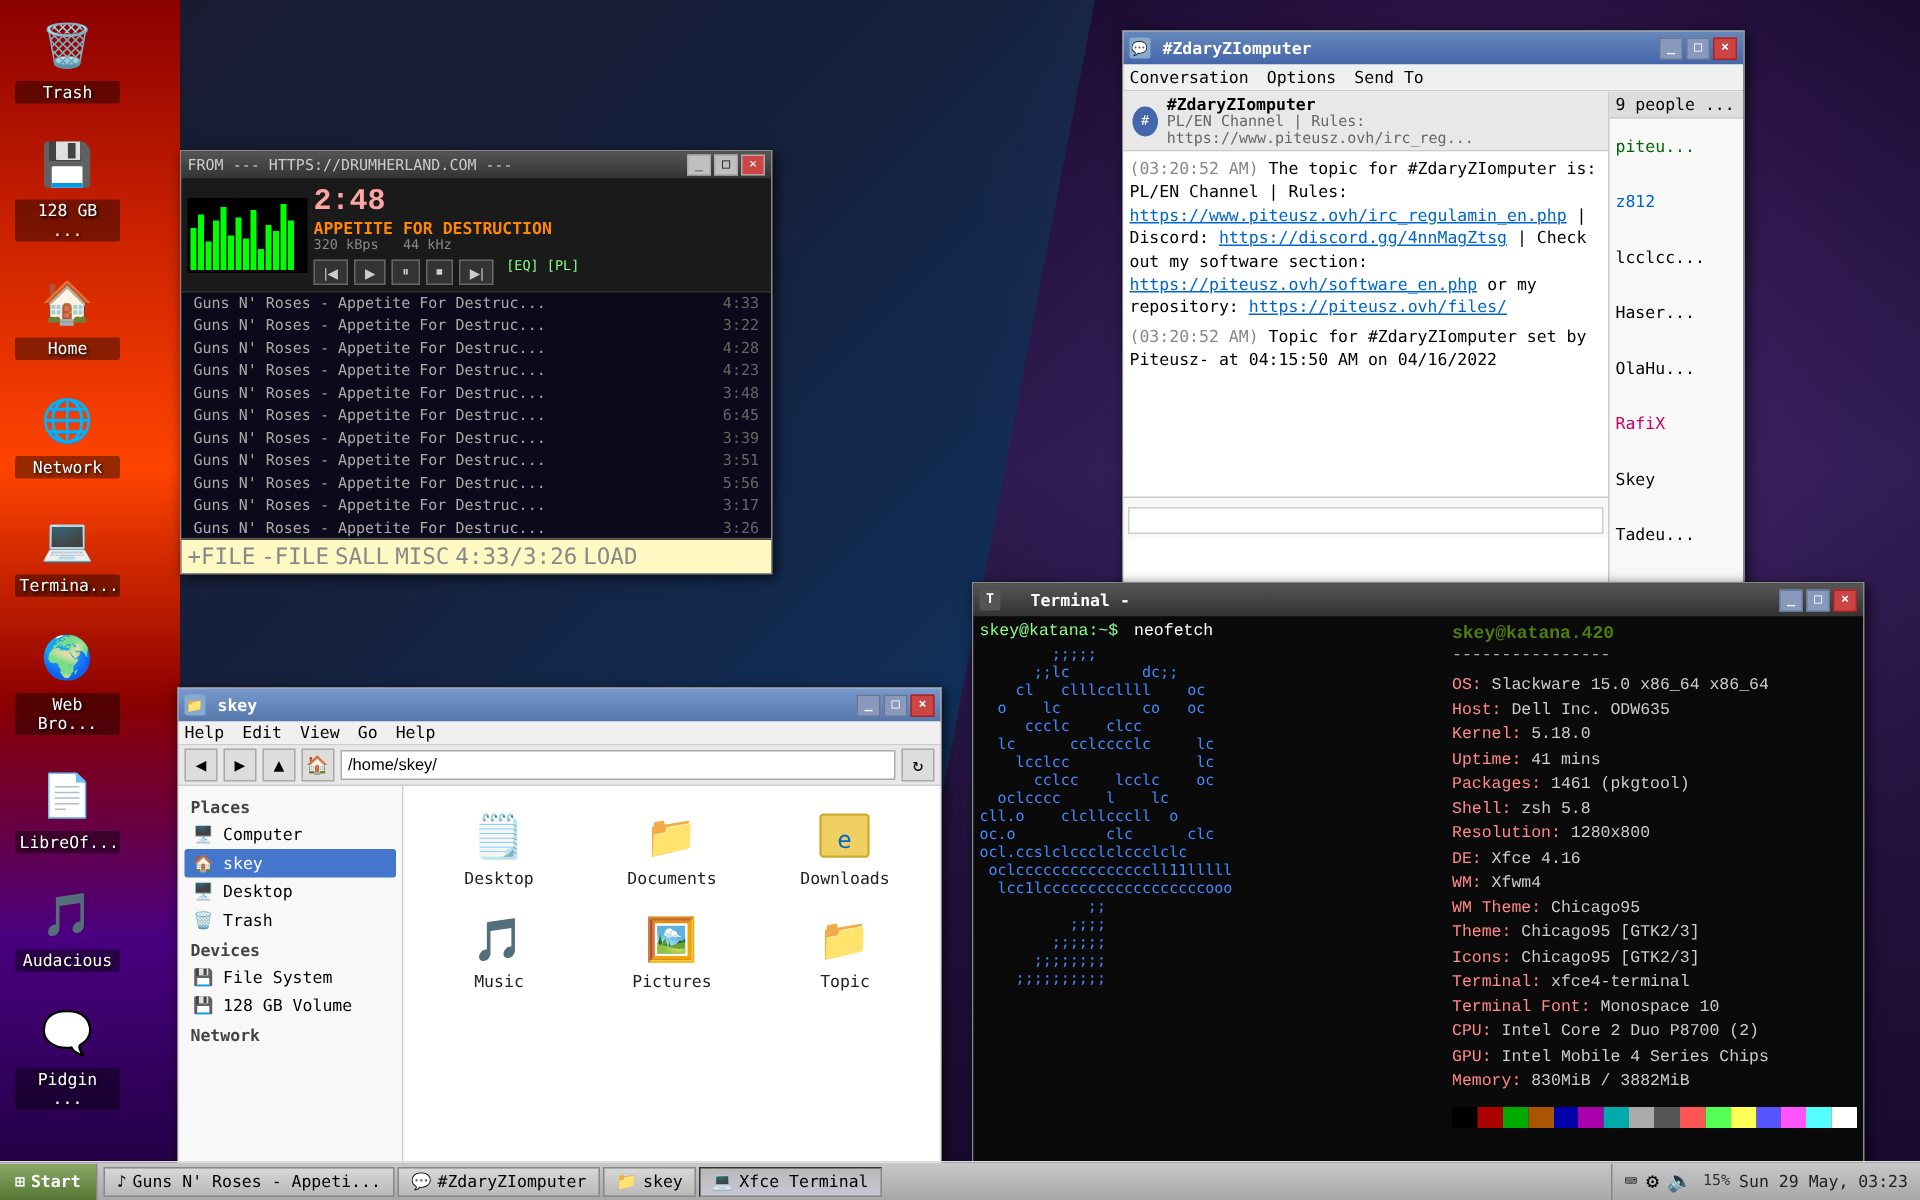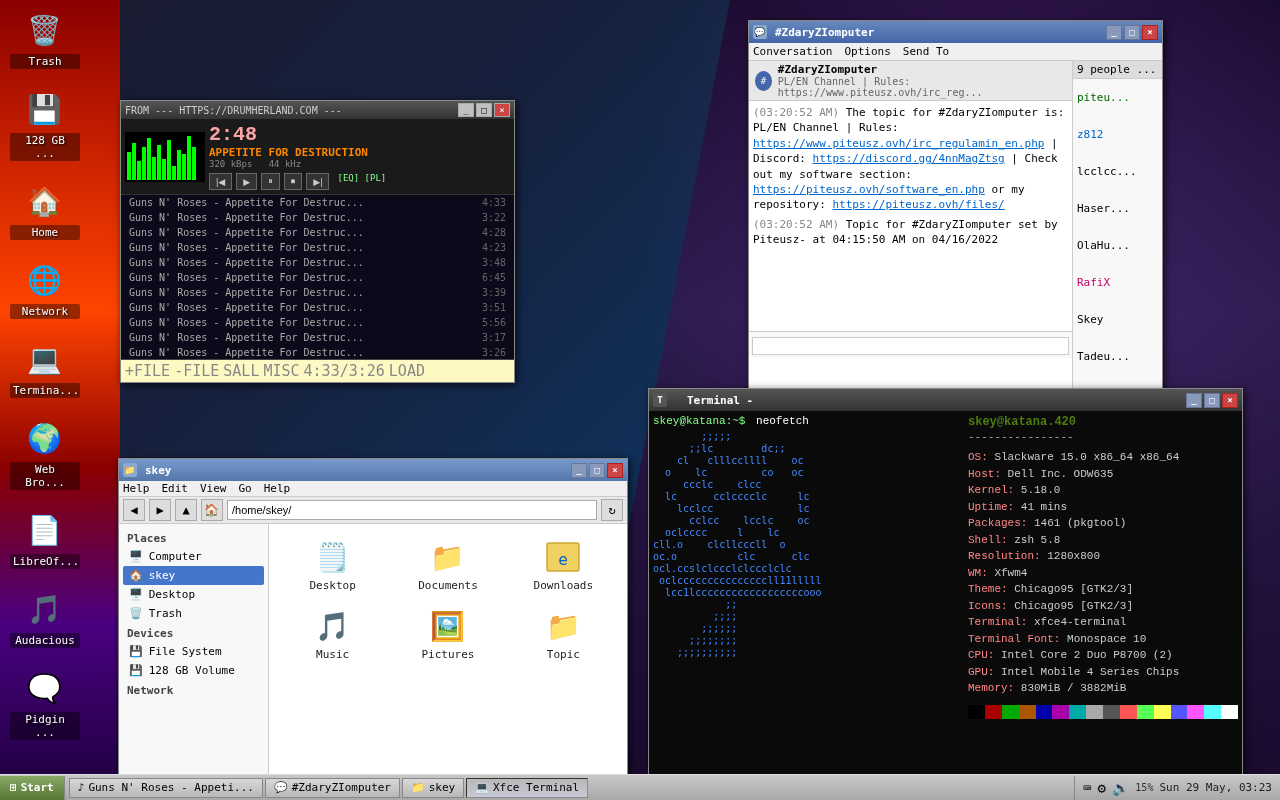--- a/index.html
+++ b/index.html
@@ -1047,21 +1047,27 @@
         <div class="term-info-line">
           <span class="term-key">Packages: </span><span class="term-val">1461 (pkgtool)</span>
         </div>
         <div class="term-info-line">
           <span class="term-key">Shell: </span><span class="term-val">zsh 5.8</span>
         </div>
         <div class="term-info-line">
           <span class="term-key">Resolution: </span><span class="term-val">1280x800</span>
         </div>
         <div class="term-info-line">
+          <span class="term-key">DE: </span><span class="term-val">Xfce 4.16</span>
+        </div>
+        <div class="term-info-line">
           <span class="term-key">WM: </span><span class="term-val">Xfwm4</span>
+        </div>
+        <div class="term-info-line">
+          <span class="term-key">WM Theme: </span><span class="term-val">Chicago95</span>
         </div>
         <div class="term-info-line">
           <span class="term-key">Theme: </span><span class="term-val">Chicago95 [GTK2/3]</span>
         </div>
         <div class="term-info-line">
           <span class="term-key">Icons: </span><span class="term-val">Chicago95 [GTK2/3]</span>
         </div>
         <div class="term-info-line">
           <span class="term-key">Terminal: </span><span class="term-val">xfce4-terminal</span>
         </div>

